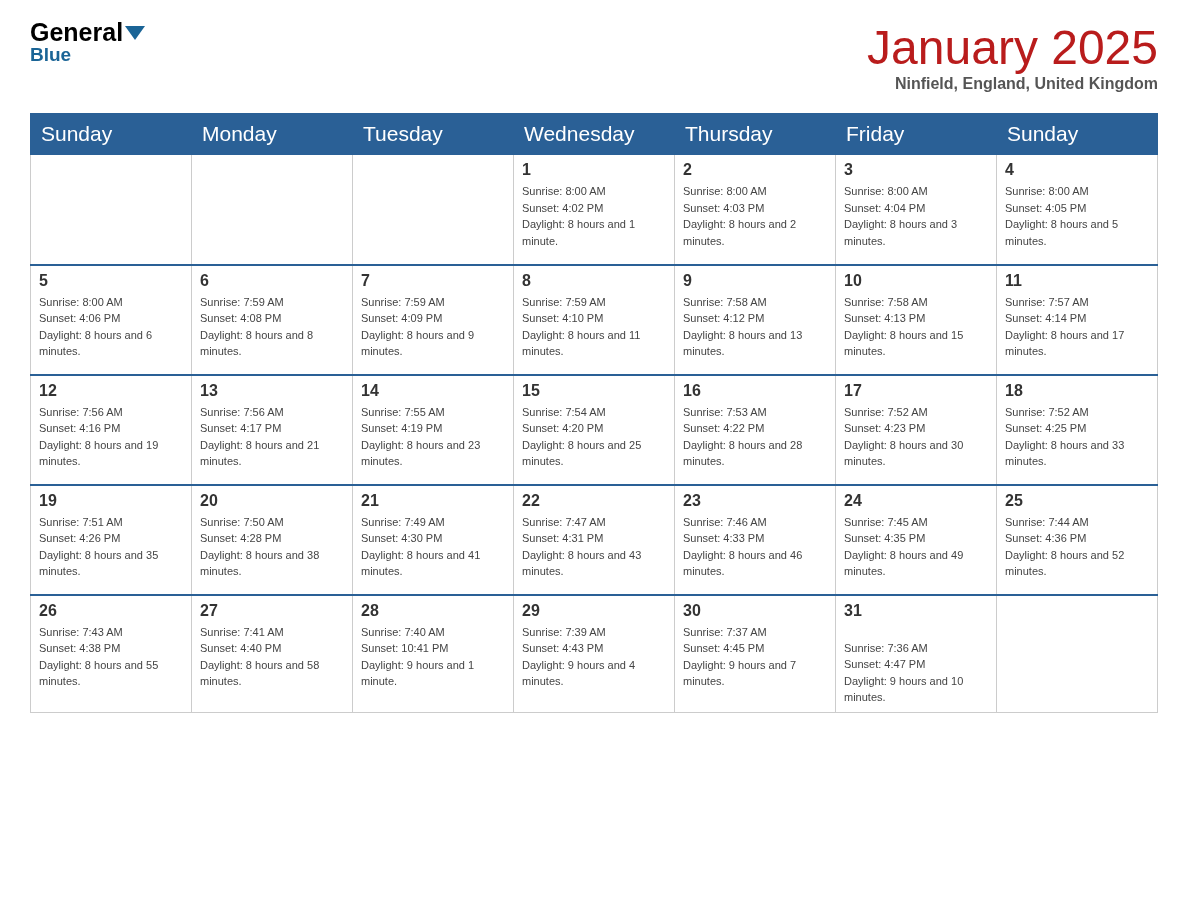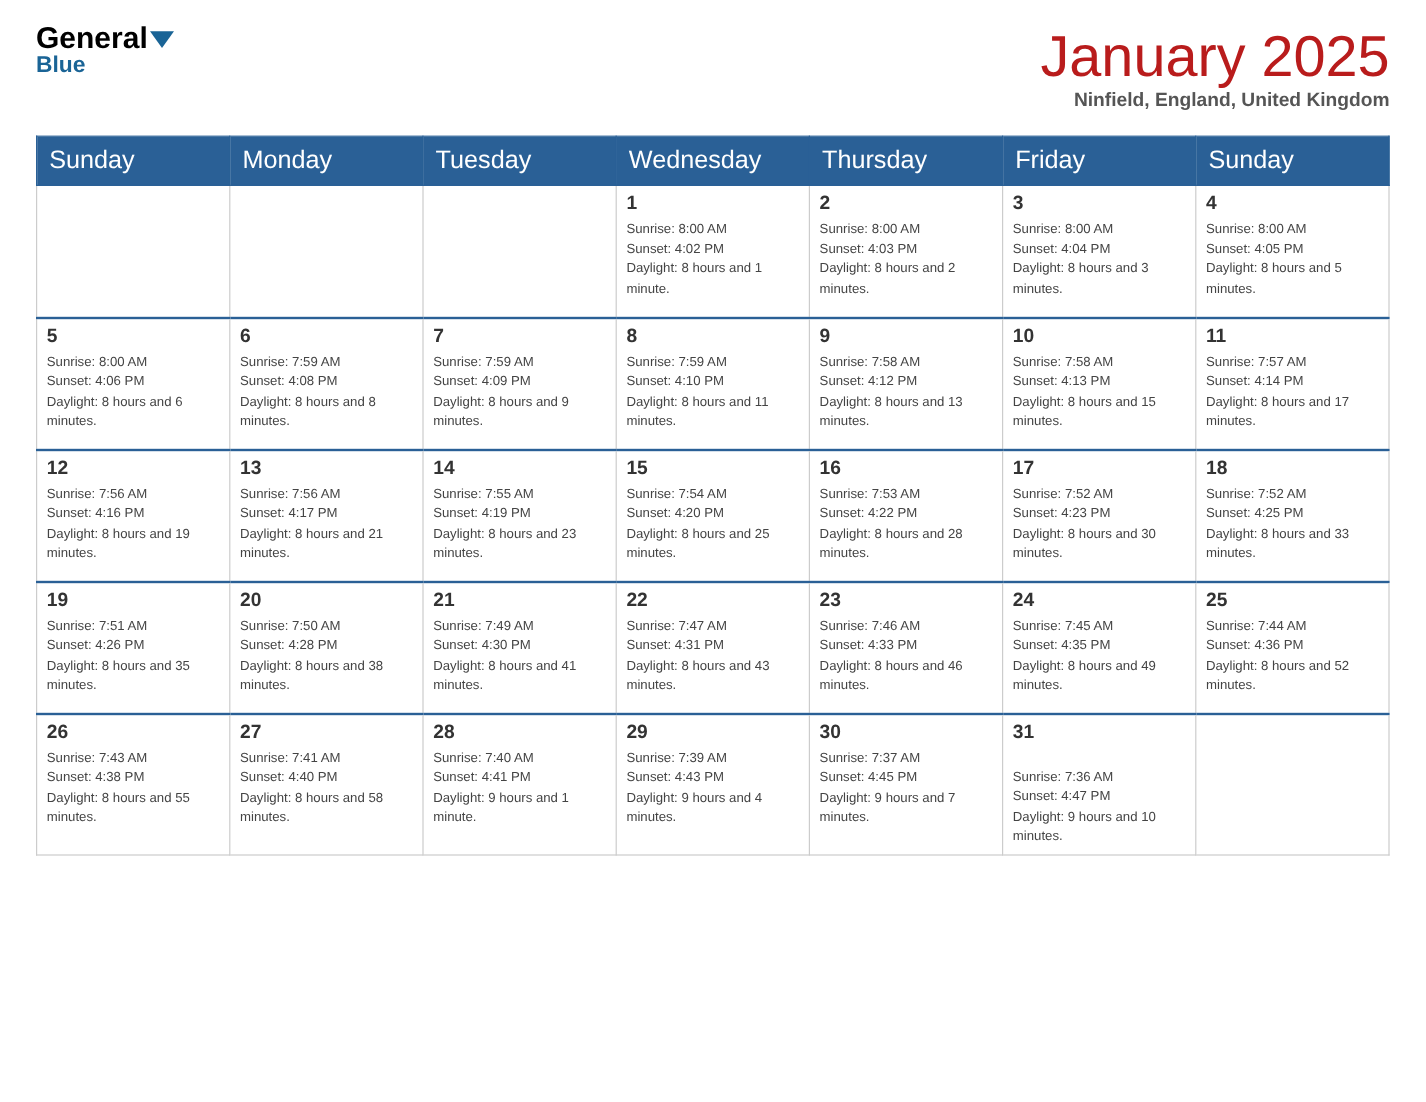--- a/index.html
+++ b/index.html
@@ -299,21 +299,21 @@
         </td>
         <td>
           <span class="day-number">27</span>
           <div class="day-info" style="white-space: pre-line;">Sunrise: 7:41 AM
 Sunset: 4:40 PM
 Daylight: 8 hours and 58 minutes.</div>
         </td>
         <td>
           <span class="day-number">28</span>
           <div class="day-info" style="white-space: pre-line;">Sunrise: 7:40 AM
-Sunset: 4:41 PM
+Sunset: 10:41 PM
 Daylight: 9 hours and 1 minute.</div>
         </td>
         <td>
           <span class="day-number">29</span>
           <div class="day-info" style="white-space: pre-line;">Sunrise: 7:39 AM
 Sunset: 4:43 PM
 Daylight: 9 hours and 4 minutes.</div>
         </td>
         <td>
           <span class="day-number">30</span>

